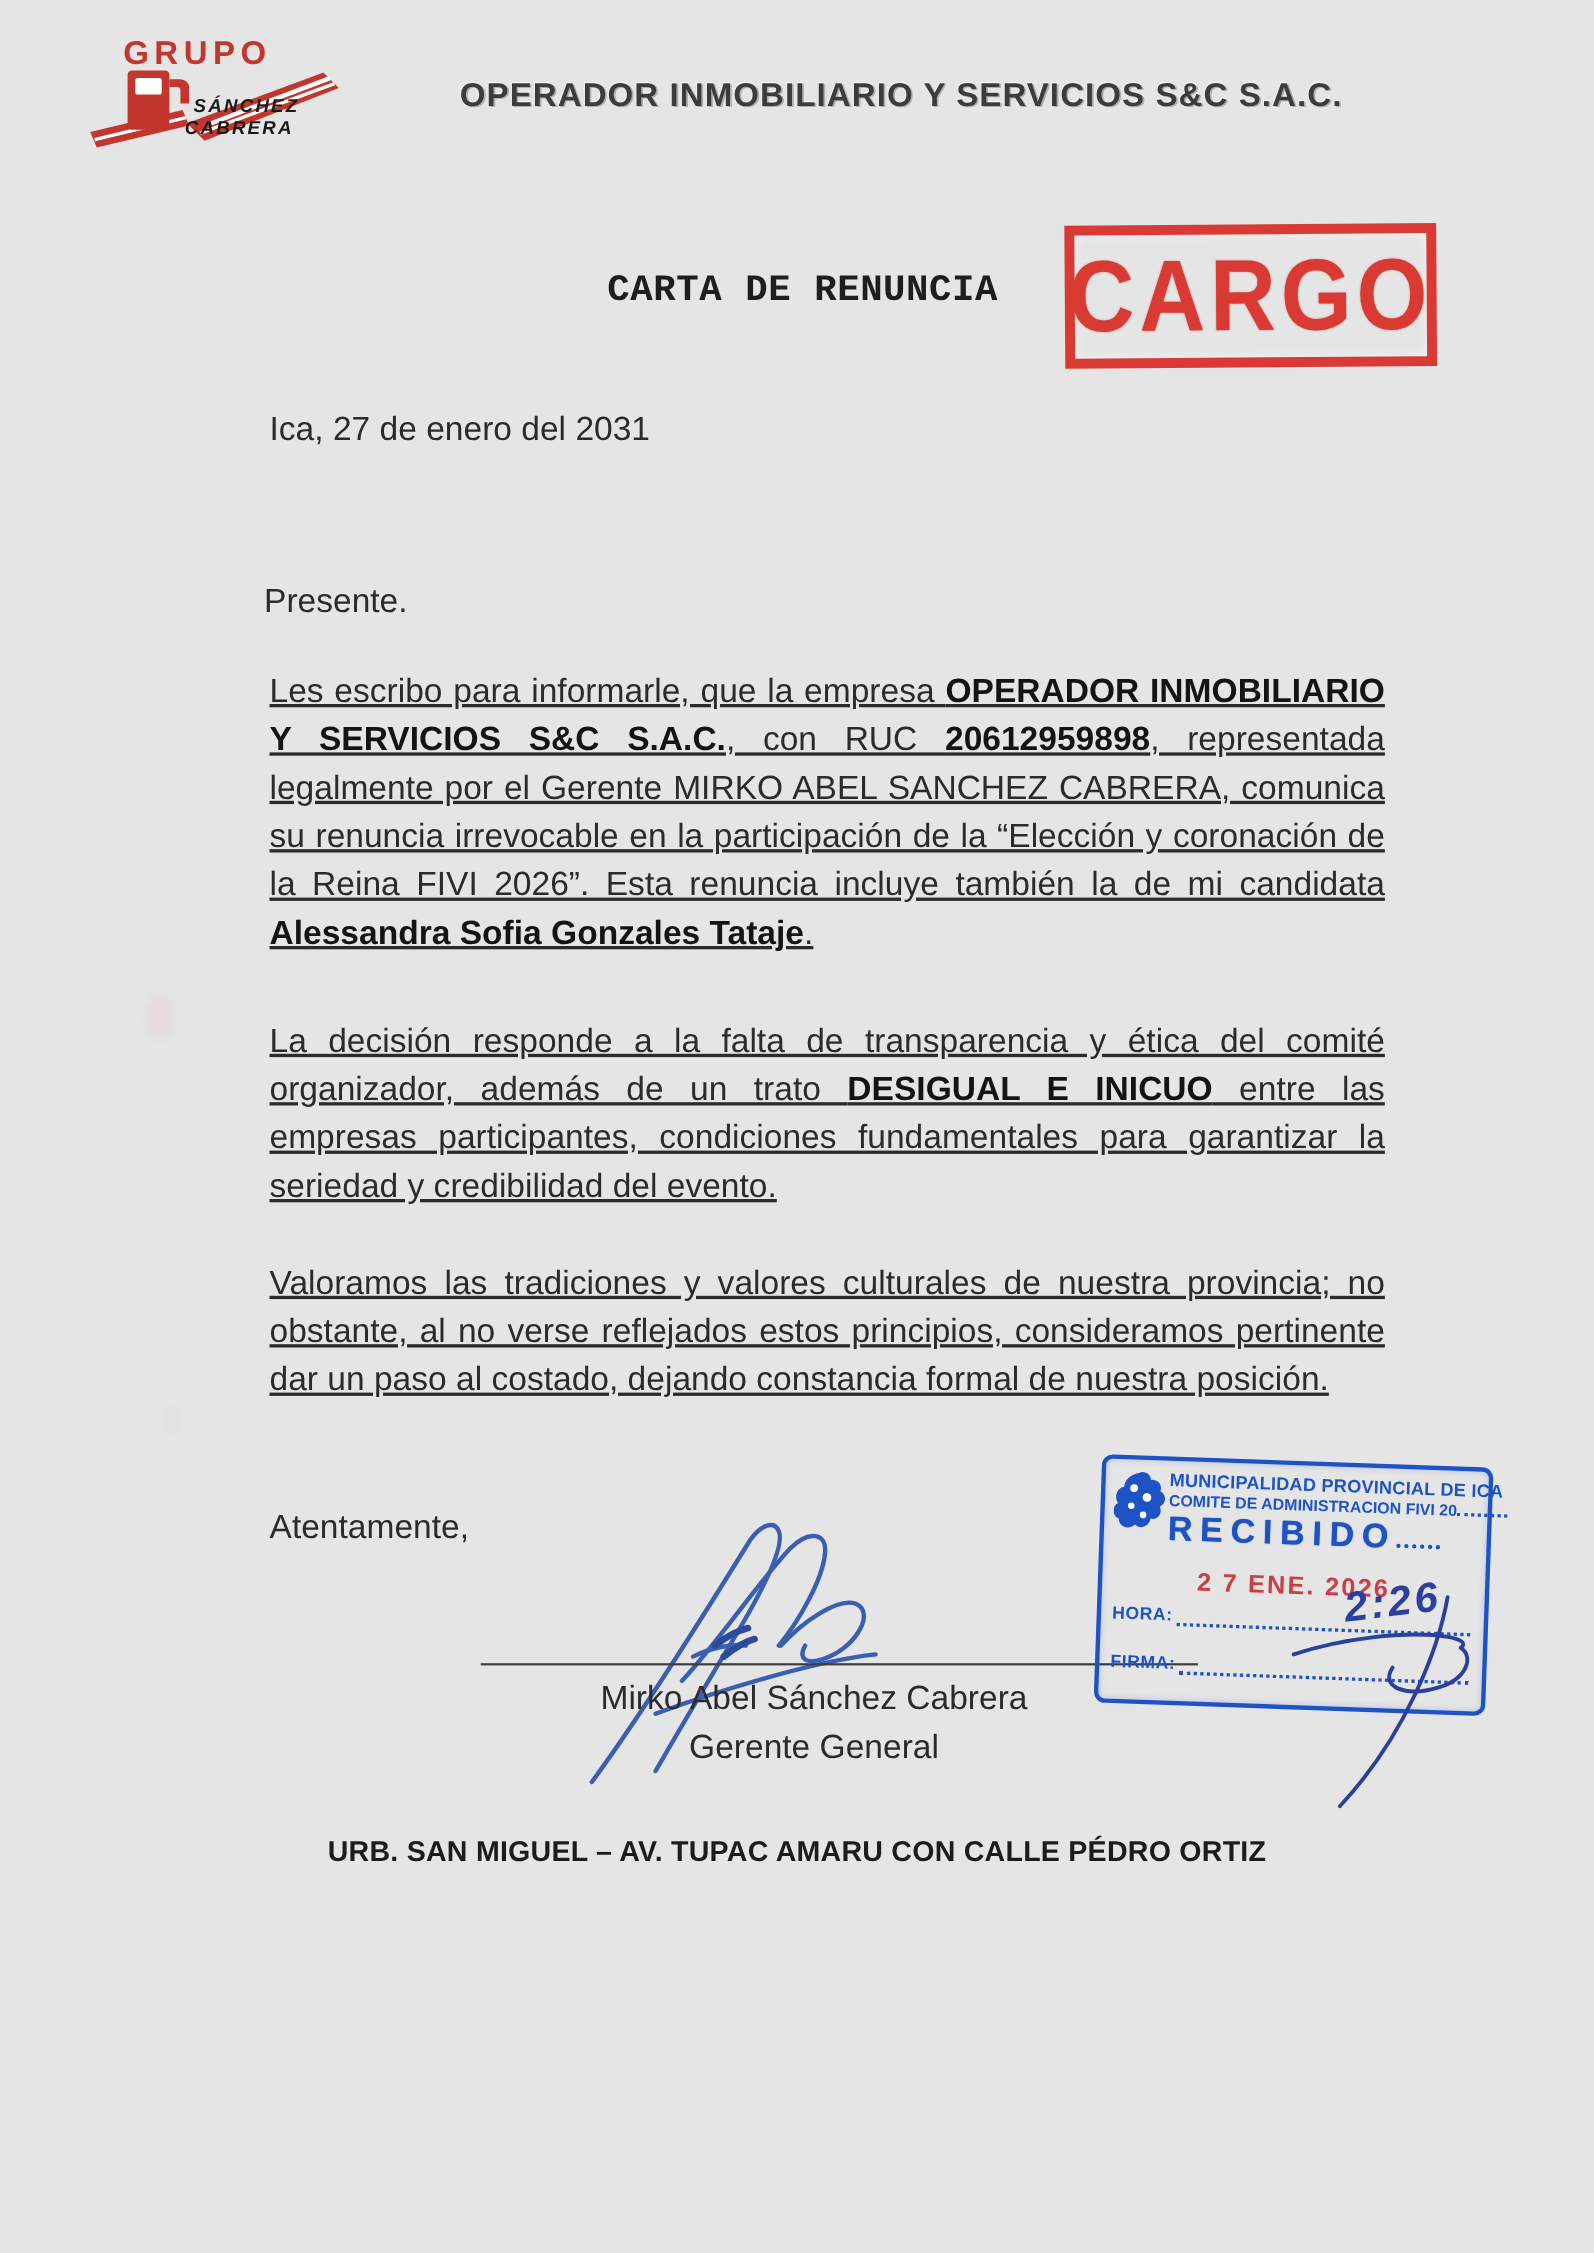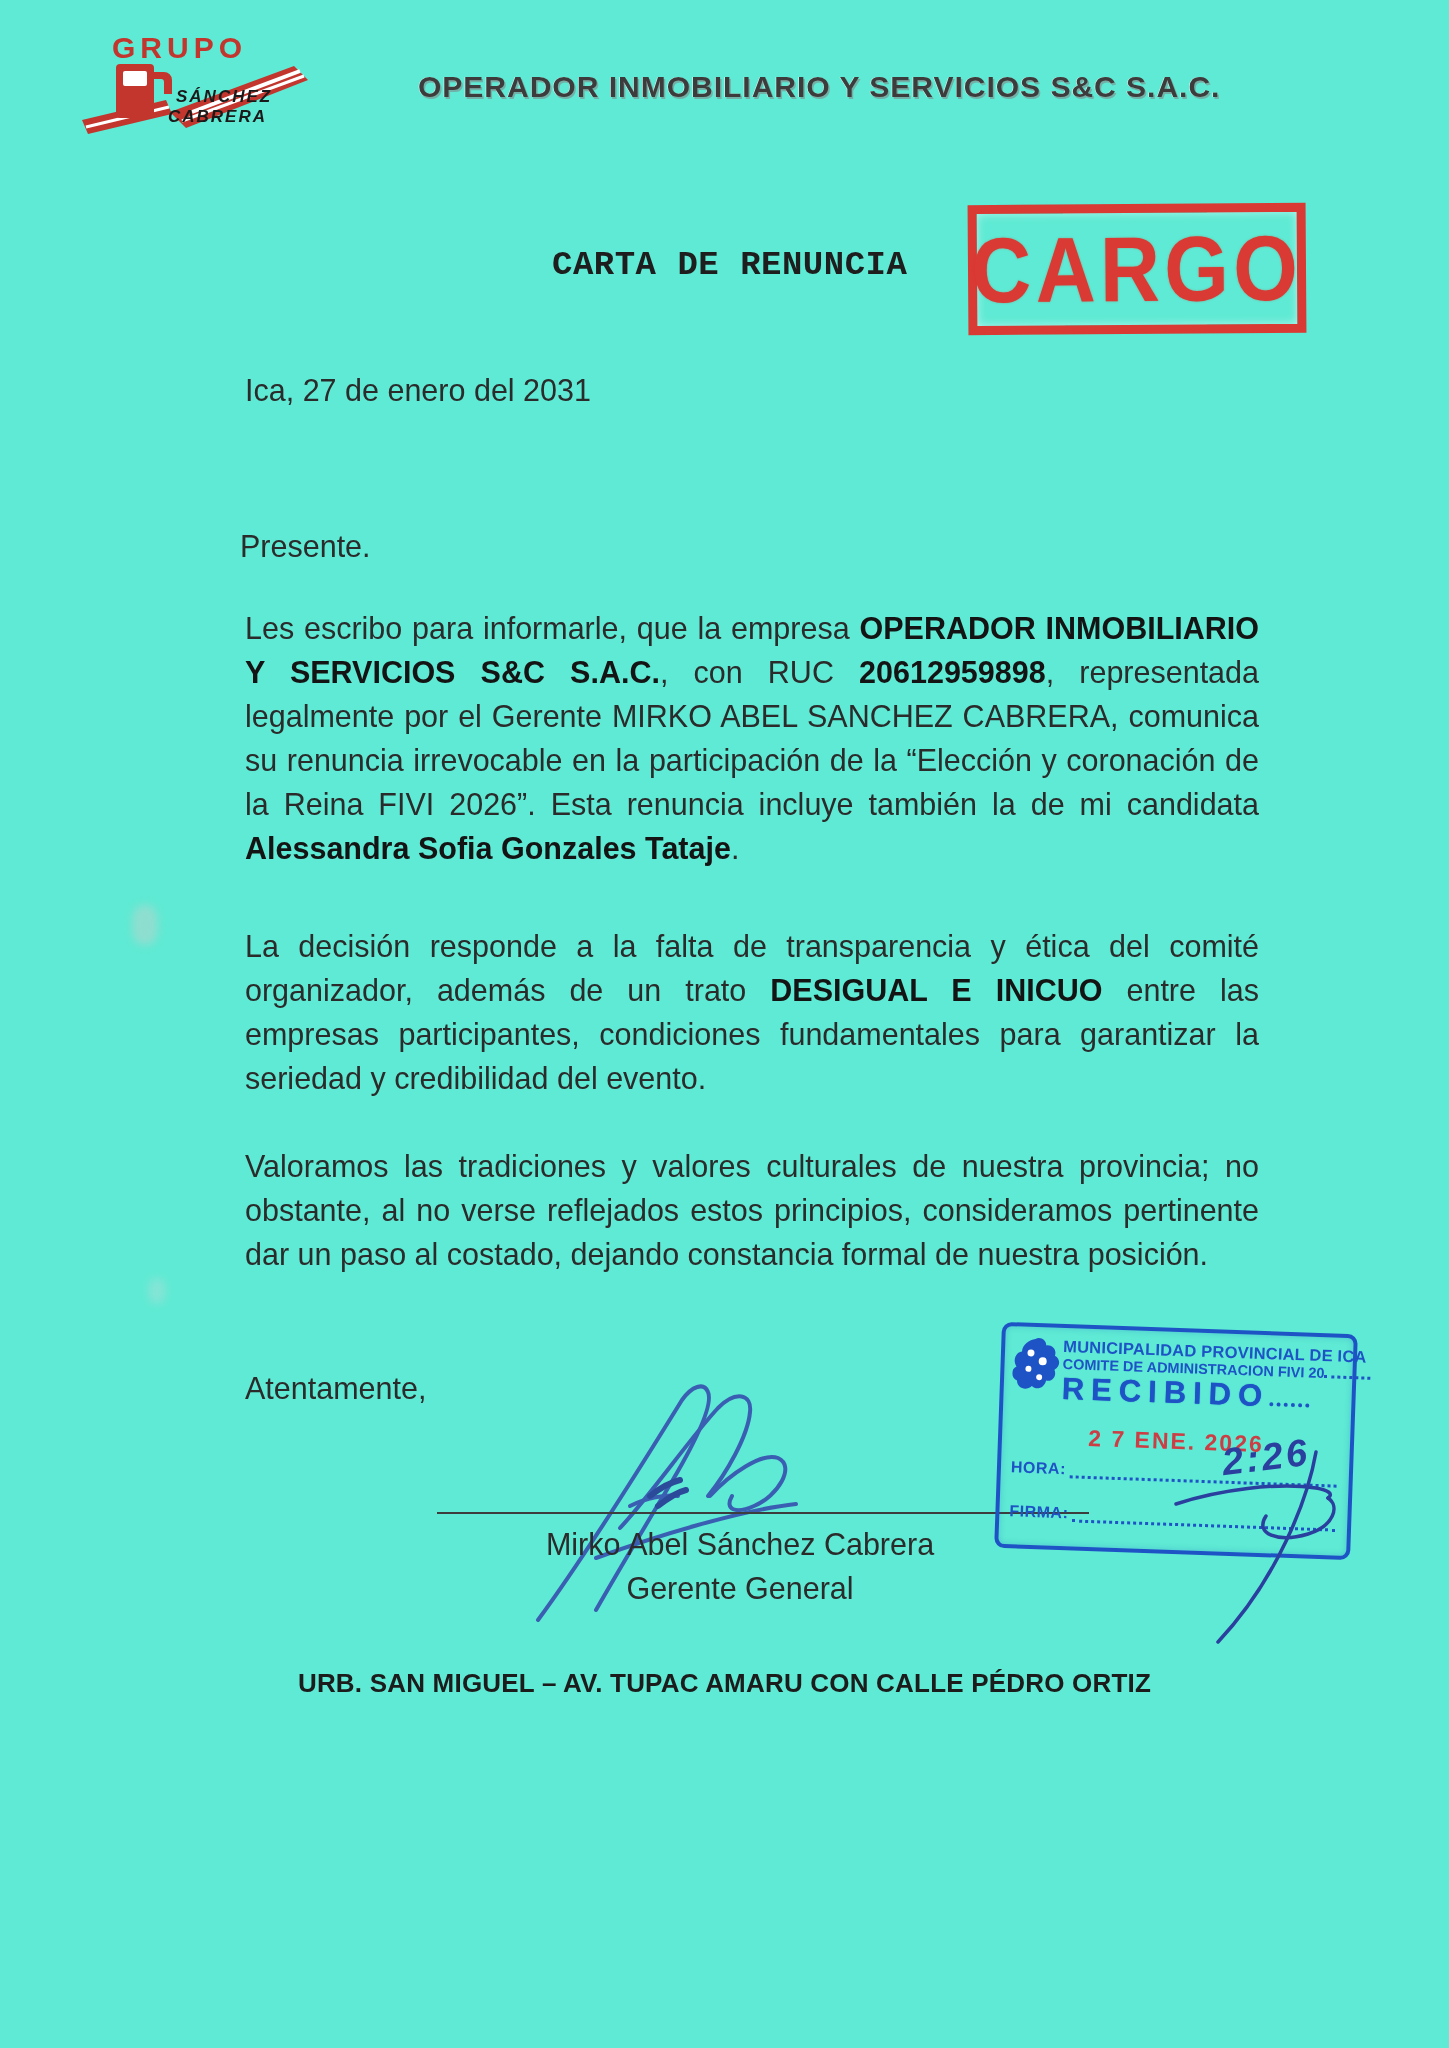--- a/index.html
+++ b/index.html
@@ -1,16 +1,16 @@
 <!DOCTYPE html>
 <html><head>
 <meta charset="utf-8">
 <style>
   html,body{margin:0;padding:0;background:#ffffff;}
-  .page{position:relative;width:1449px;height:2048px;background:#5eead4;
+  .page{position:relative;width:1449px;height:2048px;background:#e5e5e5;
         font-family:"Liberation Sans", sans-serif;color:#2b2b2b;overflow:hidden;}
 
   .abs{position:absolute;}
 
   
   .logo{left:66px;top:20px;width:260px;height:128px;}
   .company-title{left:418px;top:70px;font-size:30px;font-weight:700;color:#3c3c3c;
                  letter-spacing:1px;white-space:nowrap;
                  text-shadow:1.5px 1.5px 0 rgba(130,130,130,.55), -0.5px -0.5px 0 rgba(255,255,255,.8);}
 
@@ -21,21 +21,21 @@
                box-shadow:inset 0 0 10px rgba(255,255,255,.55);}
   .cargo-stamp span{font-size:92px;font-weight:700;letter-spacing:5px;color:#d93a33;
                     transform:scaleX(.9);line-height:1;
                     text-shadow:0 0 2px rgba(217,58,51,.55);}
 
   
   .txt{font-size:30.5px;line-height:44px;color:#2b2b2b;}
   .block-date{left:245px;top:368px;}
   .block-recipient{left:245px;top:410px;width:1016px;}
   .block-presente{left:240px;top:524px;}
-  .para{left:245px;width:1014px;text-align:justify;}
+  .para{left:245px;width:1014px;text-align:justify;text-decoration:underline;}
   .para b{color:#141414;}
   .p1{top:606px;} .p2{top:924px;} .p3{top:1144px;}
   .closing{left:245px;top:1366px;}
 
   
   .sig-line{left:437px;top:1512px;width:652px;border-top:2.5px solid #3d3d3d;height:0;}
   .sig-name{left:418px;top:1522px;width:644px;text-align:center;}
   .sig-role{left:418px;top:1566px;width:644px;text-align:center;}
   .sig-svg{left:500px;top:1378px;width:330px;height:260px;}
 

